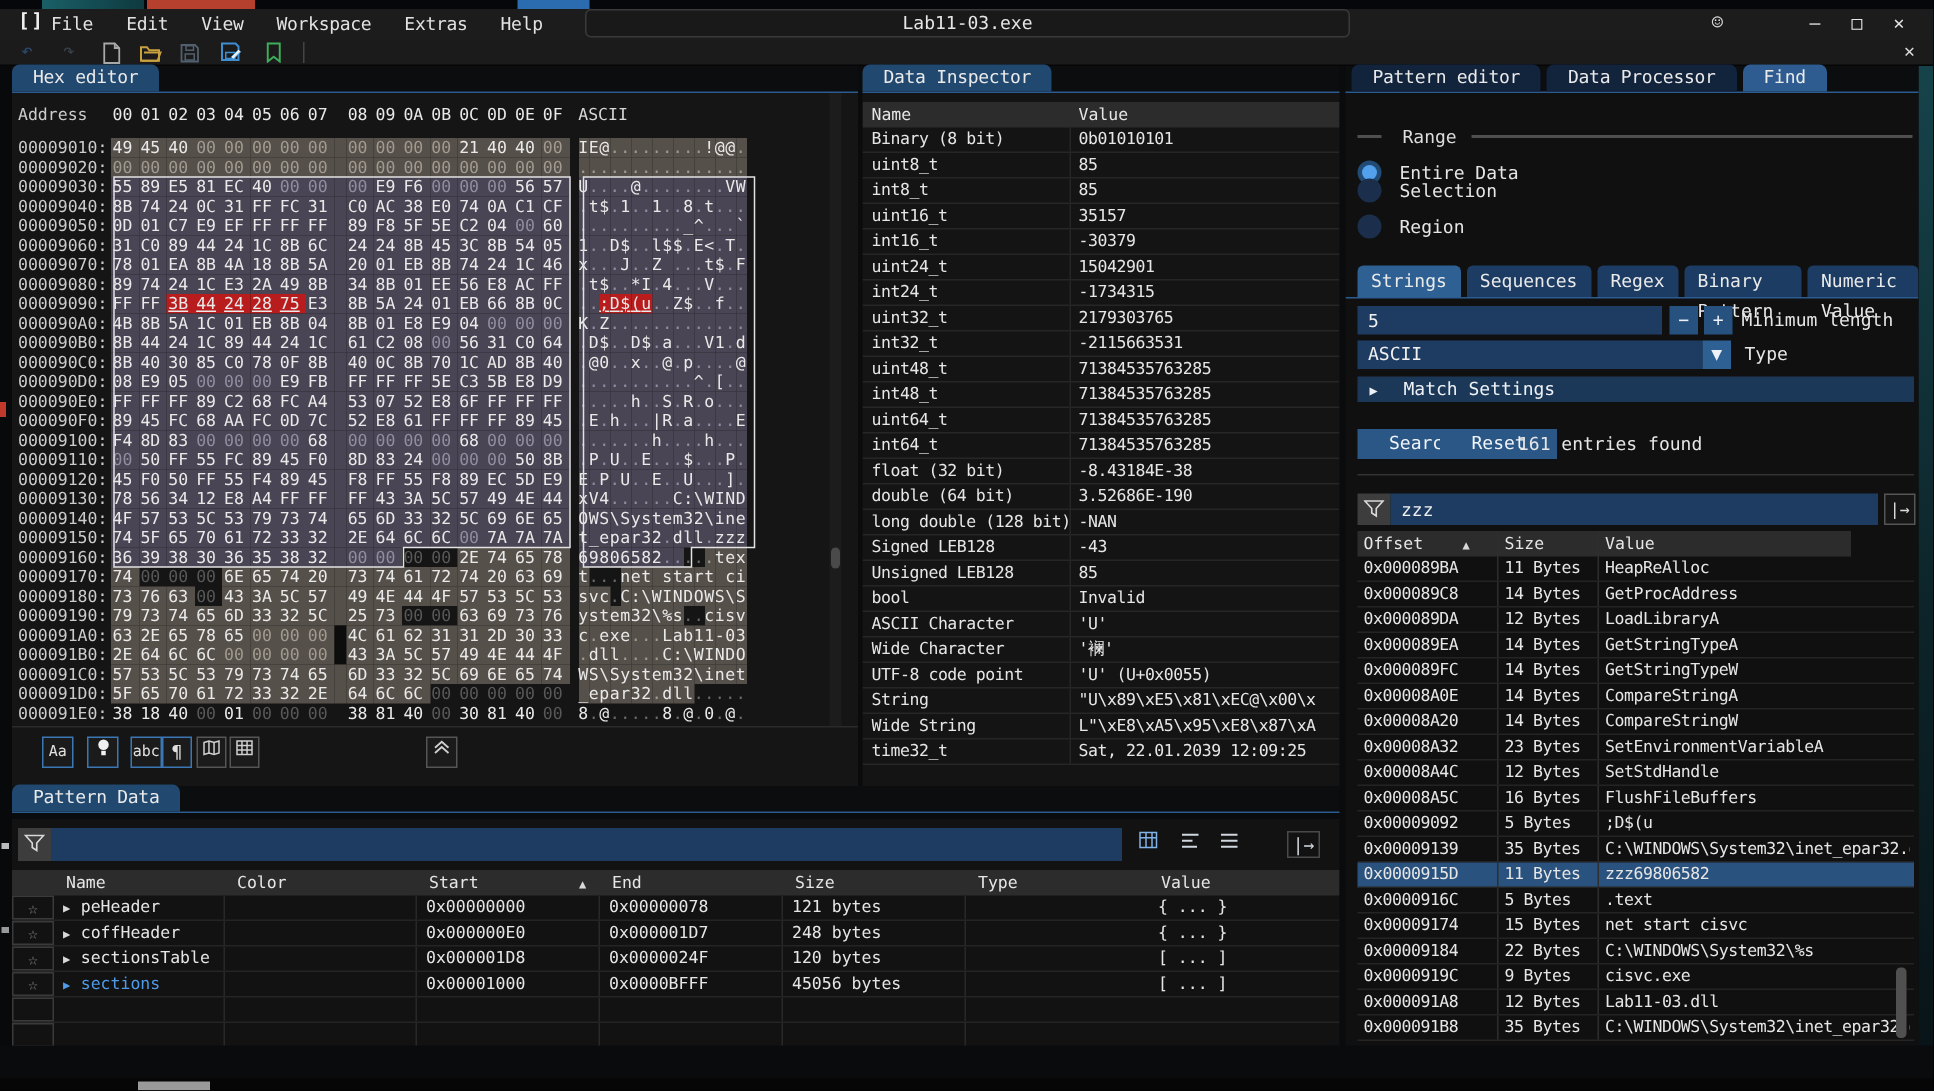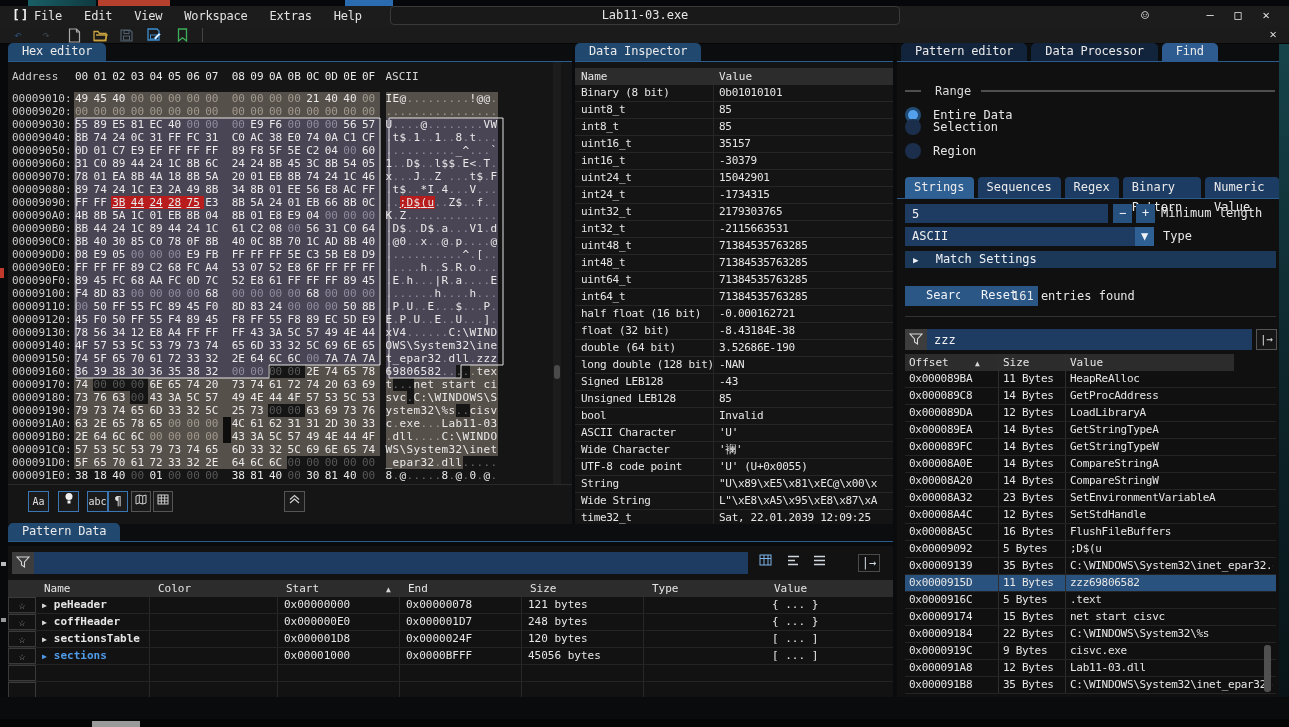--- a/index.html
+++ b/index.html
@@ -117,21 +117,21 @@
   #pd-panel { left:8px; top:546px; width:885px; height:151px; background:#121212; overflow:hidden; }
   #pd-filter-btn { position:absolute; left:4px; top:6px; width:22px; height:22px; background:#3d3d3d; }
   #pd-filter { position:absolute; left:26px; top:6px; width:714px; height:22px; }
   .pd-tool { position:absolute; top:8px; width:18px; height:18px; color:#cfd6de; font-size:12px; text-align:center; line-height:17px; }
   #pd-head { position:absolute; left:0; top:34px; width:885px; height:17px; background:#2c2c2c; font-size:11px; line-height:17px; }
   .pdc { position:absolute; overflow:hidden; white-space:nowrap; }
   #pd-rows { position:absolute; left:0; top:51px; width:885px; }
   .prow { height:17px; line-height:16px; font-size:11px; position:relative; border-bottom:1px solid #242424; }
   .pcell { position:absolute; top:0; bottom:0; border-right:1px solid #282828; padding-left:6px; overflow:hidden; white-space:nowrap; }
   .star-cell { left:0; width:28px; text-align:center; color:#9a9a9a; border:1px solid #3a3a3a; padding:0; }
-  .c-name { left:28px; width:114px;font-weight:bold; }
+  .c-name { left:28px; width:114px; }
   .c-color { left:142px; width:128px; }
   .c-start { left:270px; width:122px; }
   .c-end { left:392px; width:122px; }
   .c-size { left:514px; width:122px; }
   .c-type { left:636px; width:122px;margin-top:48px; }
   .c-value { left:758px; width:127px; border-right:none; }
   .expander { color:#d8d8d8; font-size:8px; margin-right:7px; }
   .t-kw { color:#4f9be8; }
   .t-teal { color:#38c7a2; }
   .t-num { color:#3fd158; }
@@ -1493,25 +1493,20 @@
           <span class="diname">uint64_t</span>
           <span class="divsep"></span>
           <span class="dival">71384535763285</span>
         </div>
         <div class="dirow">
           <span class="diname">int64_t</span>
           <span class="divsep"></span>
           <span class="dival">71384535763285</span>
         </div>
         <div class="dirow">
-          <span class="diname">half float (16 bit)</span>
-          <span class="divsep"></span>
-          <span class="dival">-0.000162721</span>
-        </div>
-        <div class="dirow">
           <span class="diname">float (32 bit)</span>
           <span class="divsep"></span>
           <span class="dival">-8.43184E-38</span>
         </div>
         <div class="dirow">
           <span class="diname">double (64 bit)</span>
           <span class="divsep"></span>
           <span class="dival">3.52686E-190</span>
         </div>
         <div class="dirow">

